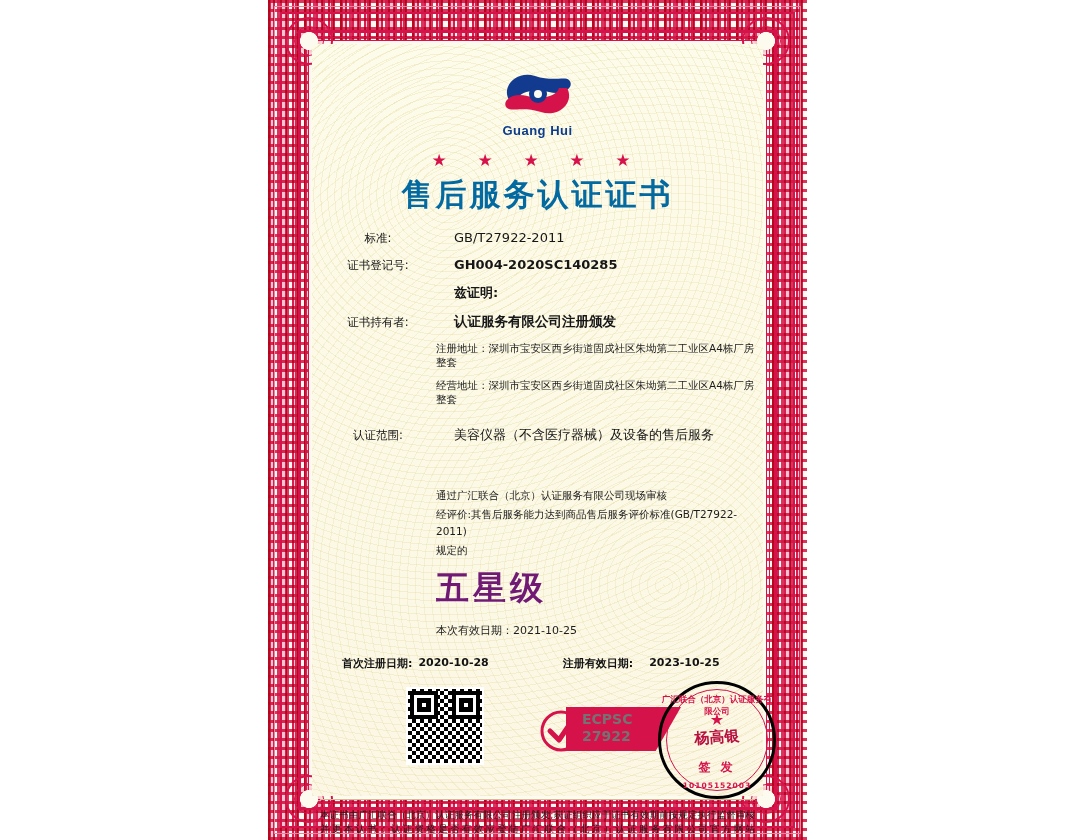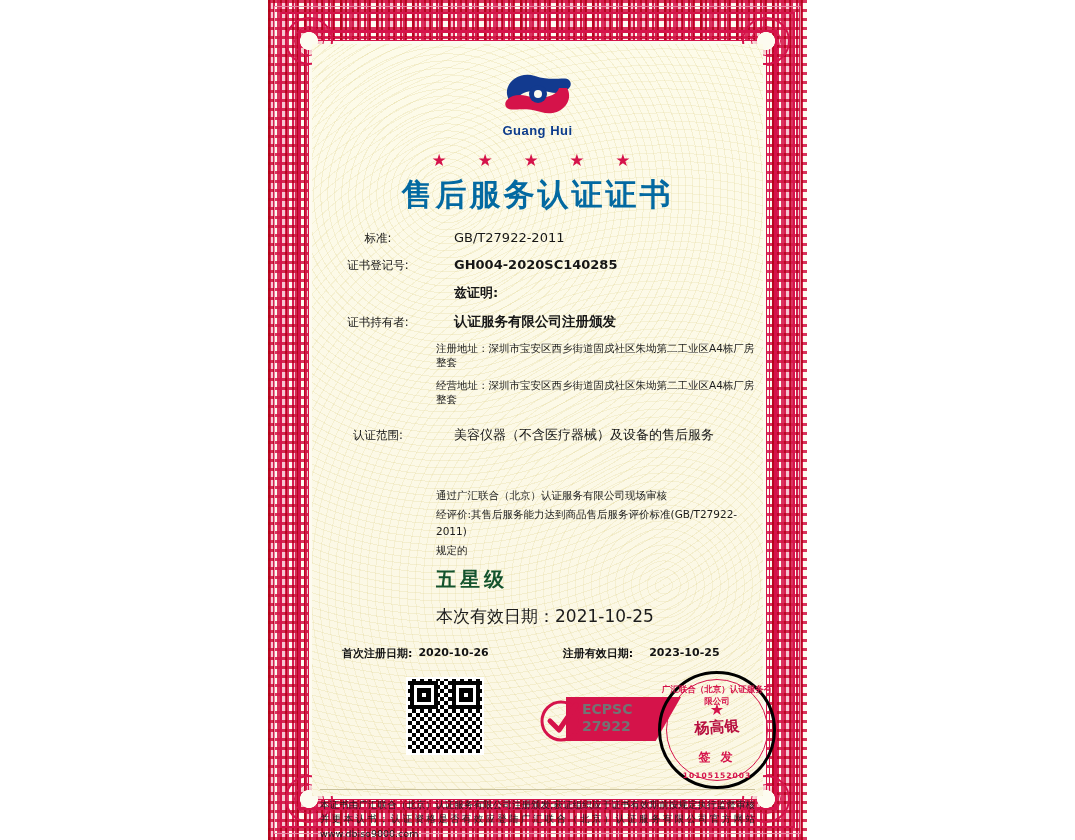--- a/index.html
+++ b/index.html
@@ -218,23 +218,23 @@
   .para-line .txt {
     font-size: 10.5px;
     color: #1c1c1c;
     line-height: 1.55;
     font-family: "DejaVu Sans", "Liberation Sans", sans-serif;
   }
 
   .grade {
     margin-left: 116px;
     margin-top: 8px;
-    font-size: 20px;
-    font-weight: bold;
-    color: #14532d;
+    font-size: 33px;
+    font-weight: bold;
+    color: #701a75;
     letter-spacing: 4px;
     font-family: "DejaVu Sans", "Liberation Sans", sans-serif;
   }
 
   .validity-block { margin-top: 12px; }
 
   .reg-dates {
     display: flex;
     margin-top: 18px;
     font-size: 11px;
@@ -474,27 +474,27 @@
             <div class="spacer"></div>
             <div class="txt">规定的</div>
           </div>
         </div>
 
         <div class="grade">五星级</div>
 
         <div class="validity-block">
           <div class="sub-line">
             <div class="spacer"></div>
-            <div class="txt" style="font-size:17px">本次有效日期：2021-10-25</div>
+            <div class="txt" style="font-size:11px">本次有效日期：2021-10-25</div>
           </div>
         </div>
 
         <div class="reg-dates">
           <span class="first">首次注册日期:</span>
-          <span style="margin-left:6px">2020-10-26</span>
+          <span style="margin-left:6px">2020-10-28</span>
           <span class="second">注册有效日期:</span>
           <span style="margin-left:16px">2023-10-25</span>
         </div>
       </div>
 
       <div class="seal-area">
 
         <div class="qr"></div>
 
         <div class="ecpsc">

